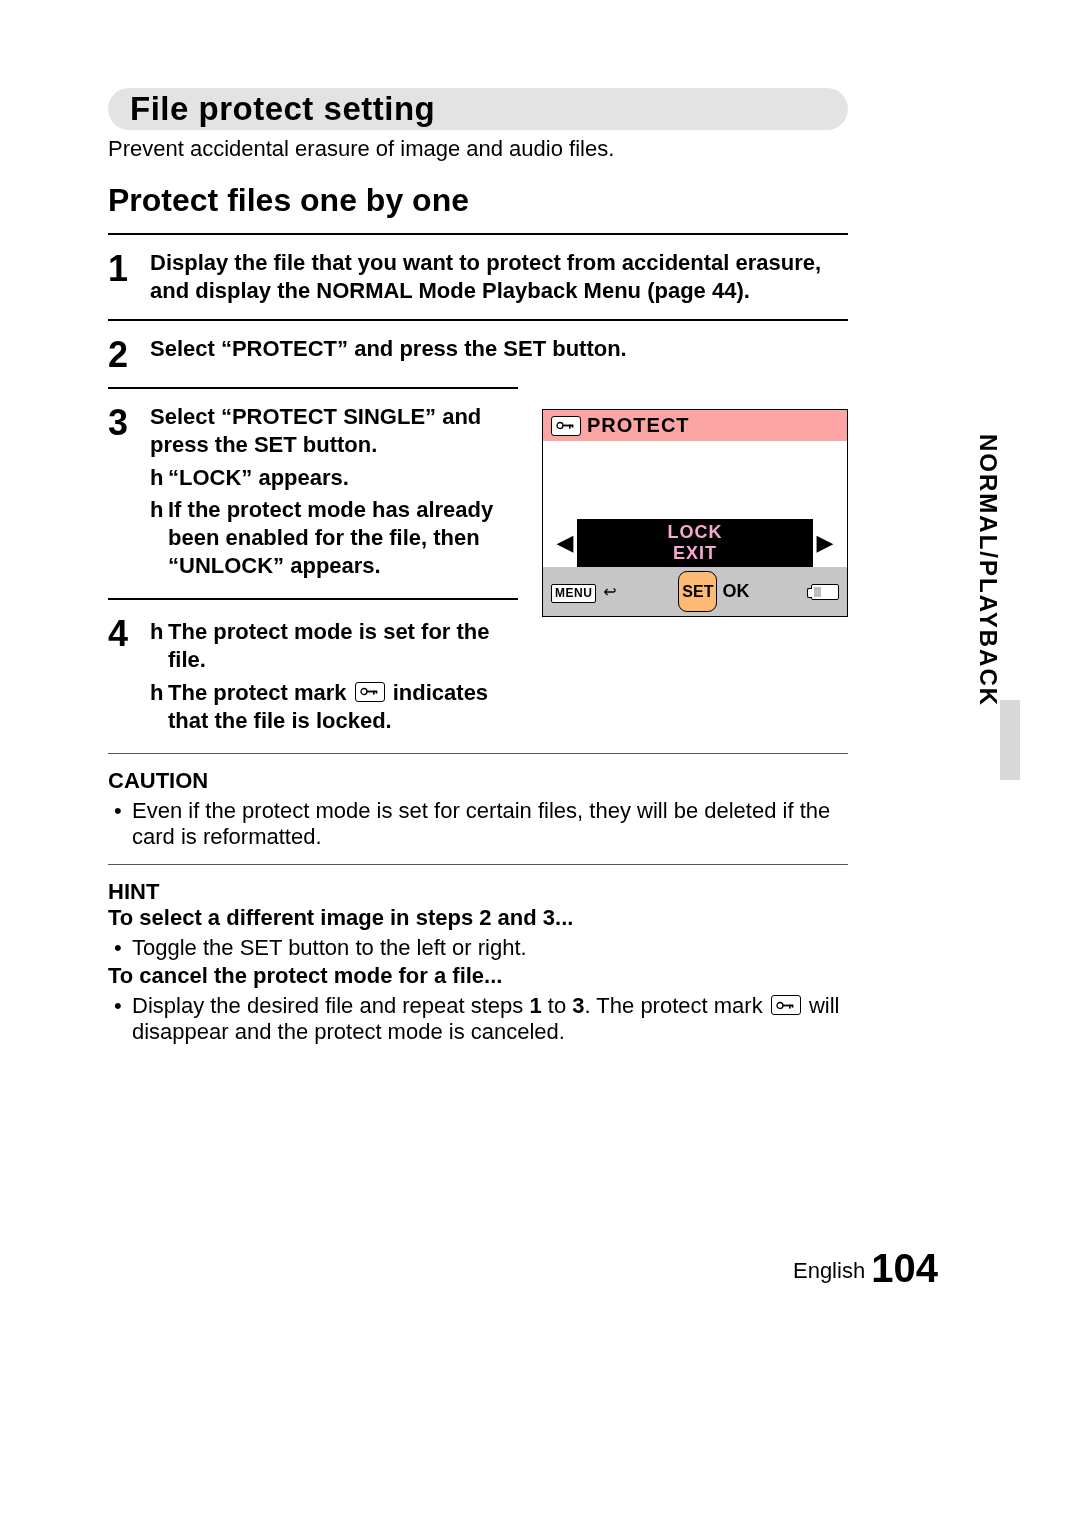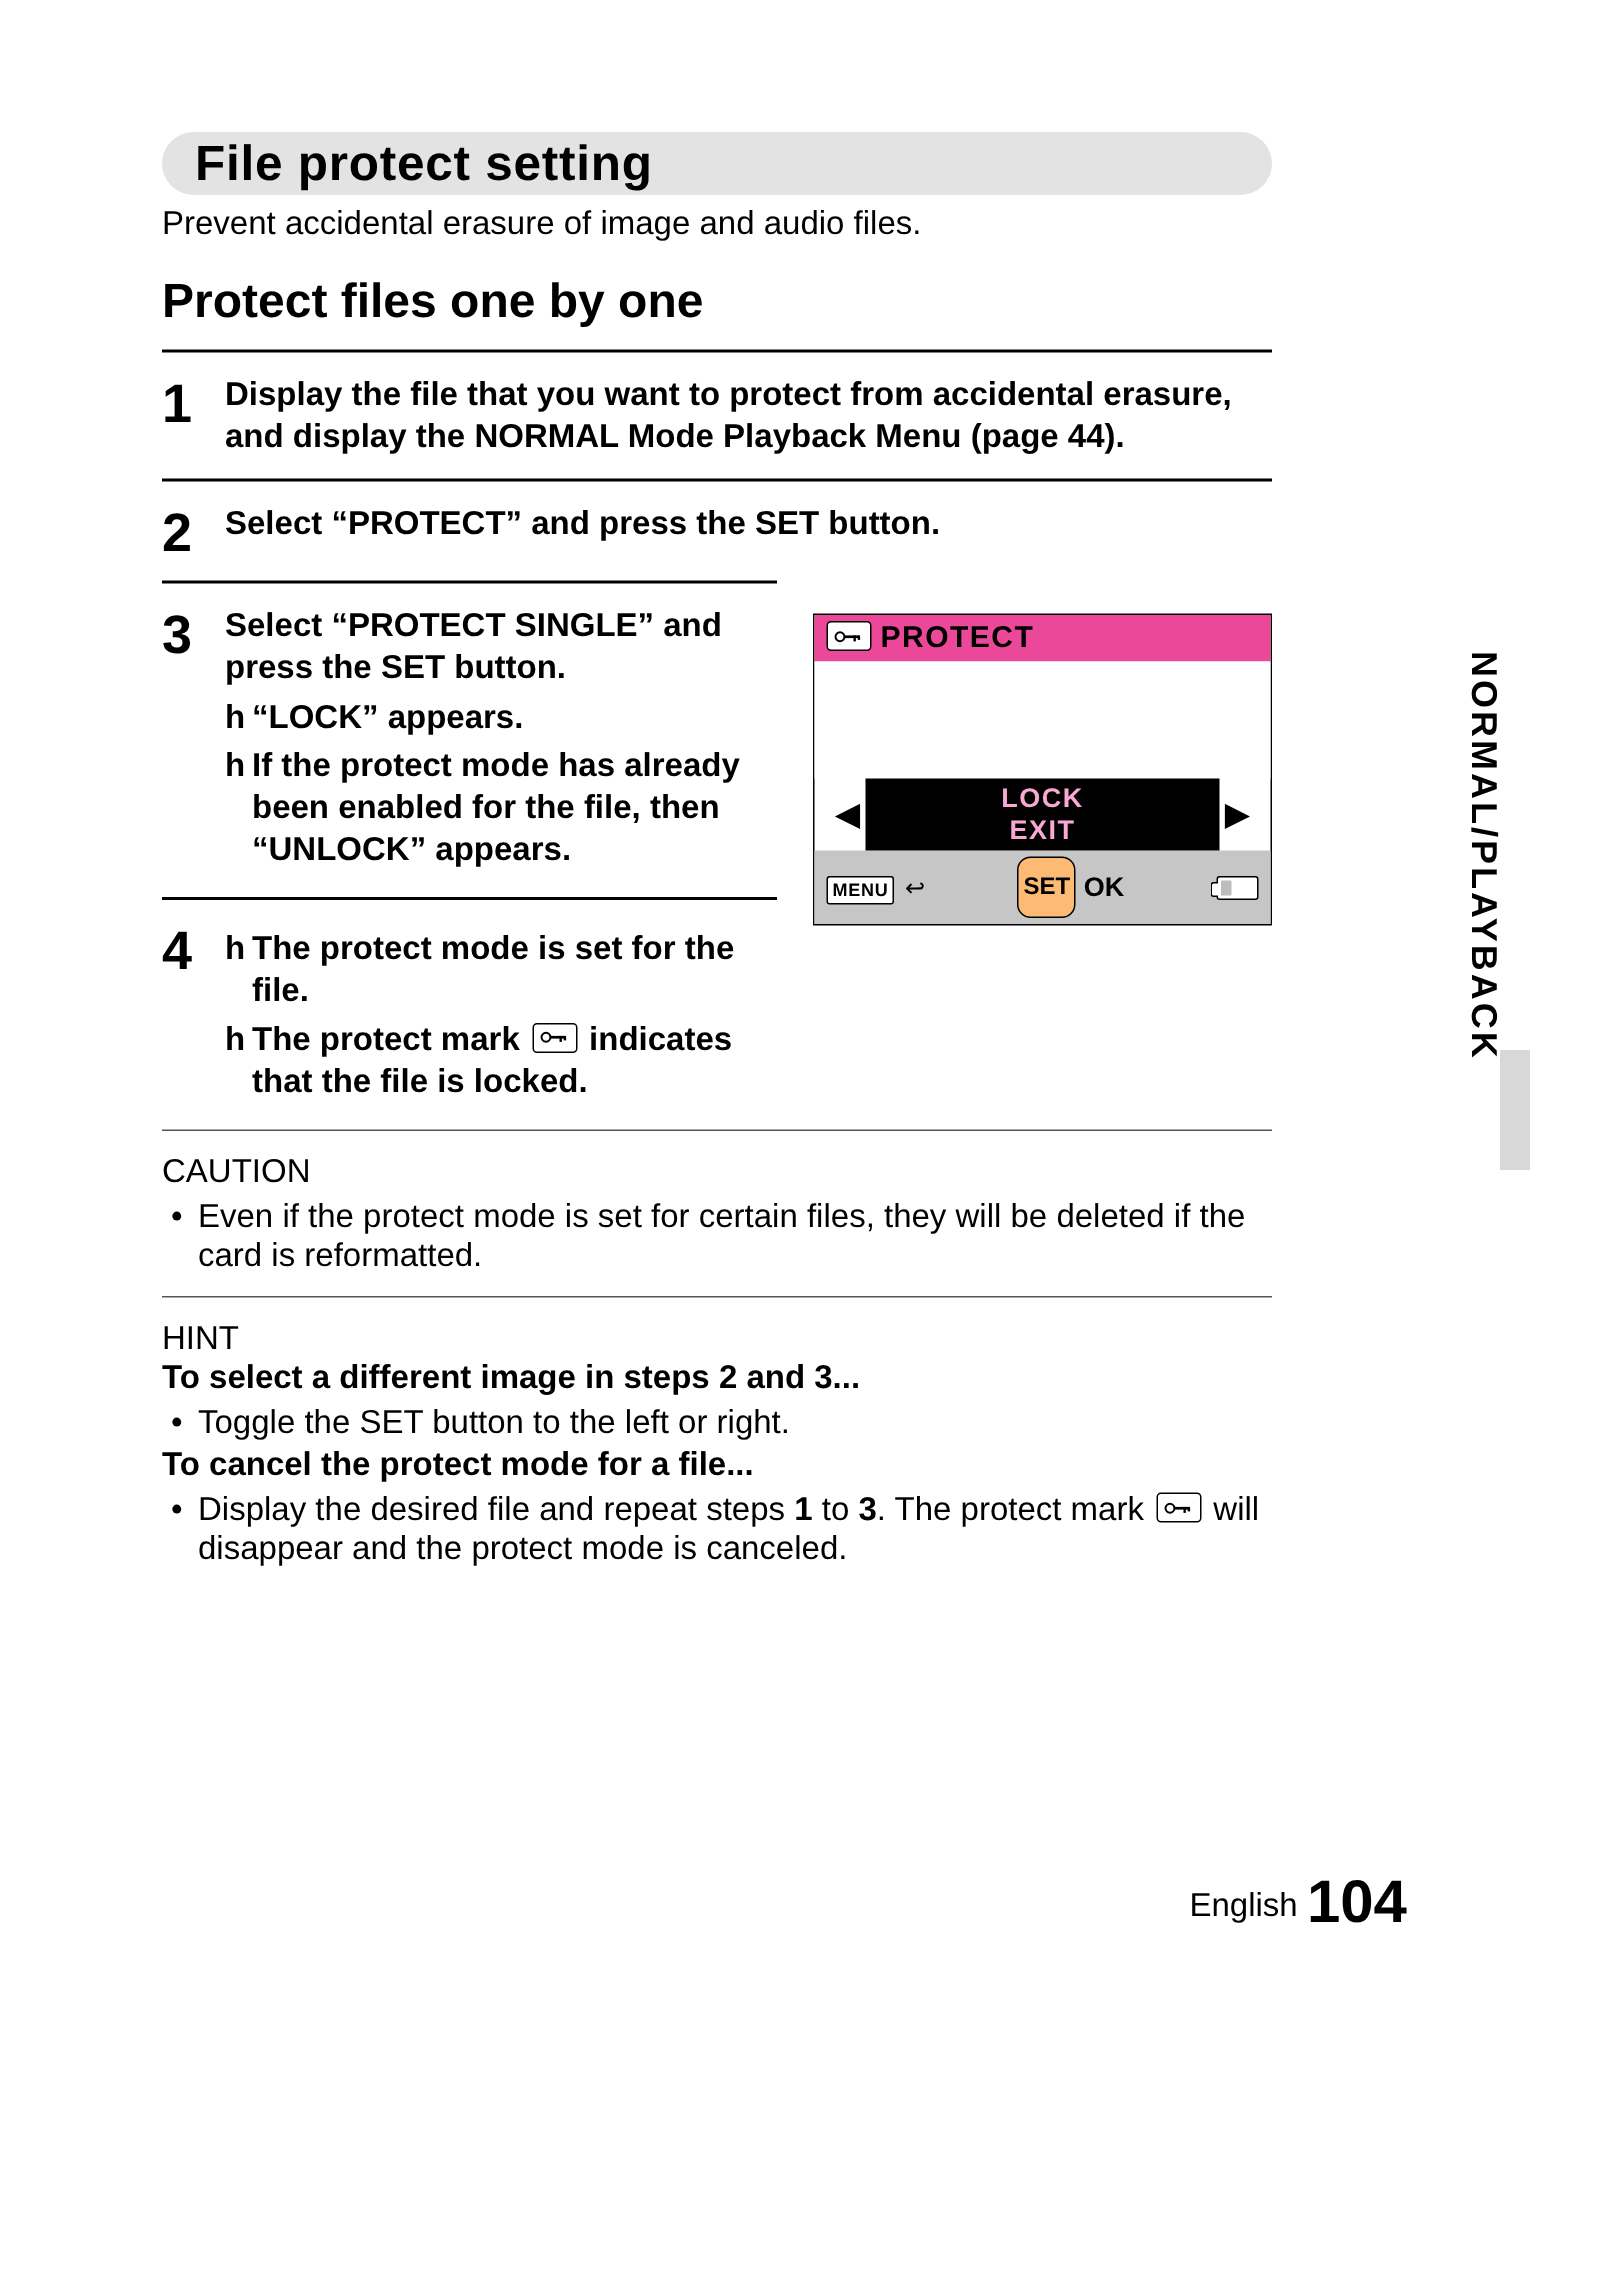--- a/index.html
+++ b/index.html
@@ -19,36 +19,36 @@
   .bullet-list{margin:4px 0 0 0;padding-left:28px;font-weight:400;font-size:22px}
   .bullet-list li{list-style:none;position:relative;margin-bottom:2px}
   .bullet-list li::before{content:"•";position:absolute;left:-18px;font-weight:400}
   .letter-list{margin:4px 0 0 0;padding-left:18px;font-weight:700;font-size:22px}
   .letter-list li{list-style:none;position:relative;margin-bottom:4px}
   .letter-list li::before{content:"h";position:absolute;left:-18px}
   .step3-group{position:relative}
   .step-row{display:flex;gap:24px;align-items:flex-start}
   .step-col-left{width:410px}
   .screen-box{width:322px;border:1.5px solid #000;margin-top:6px;font-family:Arial,Helvetica,sans-serif}
-  .screen-header{background:#ec4899;padding:4px 8px;font-weight:700;font-size:20px;letter-spacing:1px;display:flex;align-items:flex-start;gap:6px}
+  .screen-header{background:#fca5a5;padding:4px 8px;font-weight:700;font-size:20px;letter-spacing:1px;display:flex;align-items:center;gap:6px}
   .key-icon{display:inline-flex;align-items:center;justify-content:center;border:1.4px solid #000;border-radius:3px;background:#fff;padding:1px 4px;height:16px}
   .key-icon svg{display:block}
   .screen-body{background:#fff;height:78px}
   .screen-mid{display:flex;align-items:center;justify-content:center;padding:0 10px}
   .arrow{font-size:22px;width:24px;text-align:center}
   .midbox{background:#000;color:#f9a8d4;text-align:center;flex:1;padding:3px 0;font-weight:700;font-size:18px;letter-spacing:1px}
   .screen-footer{background:#c6c6c6;display:flex;align-items:center;justify-content:space-between;padding:4px 8px;font-size:18px}
   .menu-chip{background:#fff;border:1.4px solid #000;border-radius:2px;font-weight:700;font-size:12px;padding:0 3px;display:inline-flex;align-items:center;height:17px;letter-spacing:.5px}
   .return-arrow{font-size:16px;margin-left:2px}
   .ok-group{display:flex;align-items:center;gap:5px;font-weight:700}
   .set-badge{border:1.4px solid #000;border-radius:9px;background:#fdba74;font-size:16px;font-weight:700;padding:12px 3px;height:15px;display:inline-flex;align-items:center}
   .batt{border:1.4px solid #000;background:#fff;width:26px;height:14px;position:relative;border-radius:2px}
   .batt::before{content:"";position:absolute;left:-5px;top:3px;width:4px;height:8px;background:#fff;border:1.4px solid #000;border-right:none;border-radius:2px 0 0 2px}
   .batt::after{content:"";position:absolute;left:2px;top:2px;width:7px;height:10px;background:#bdbdbd}
-  .caution-head,.hint-head{font-weight:400;font-size:22px;margin-top:4px}
+  .caution-head,.hint-head{font-weight:700;font-size:22px;margin-top:4px}
   .hint-sub{font-weight:700;font-size:22px}
   .inline-key{display:inline-flex;vertical-align:middle;margin:0 2px;position:relative;top:-2px}
   .side-tab{position:absolute;top:434px;right:78px;writing-mode:vertical-rl;font-size:24px;font-weight:700;letter-spacing:2px}
   .side-mark{position:absolute;right:60px;top:700px;width:20px;height:80px;background:#d8d8d8}
   .pagefoot{position:absolute;bottom:51px;right:142px;font-size:22px}
   .pagenum{font-size:40px;font-weight:700;vertical-align:-4px}
 </style>
 </head>
 <body>
 

